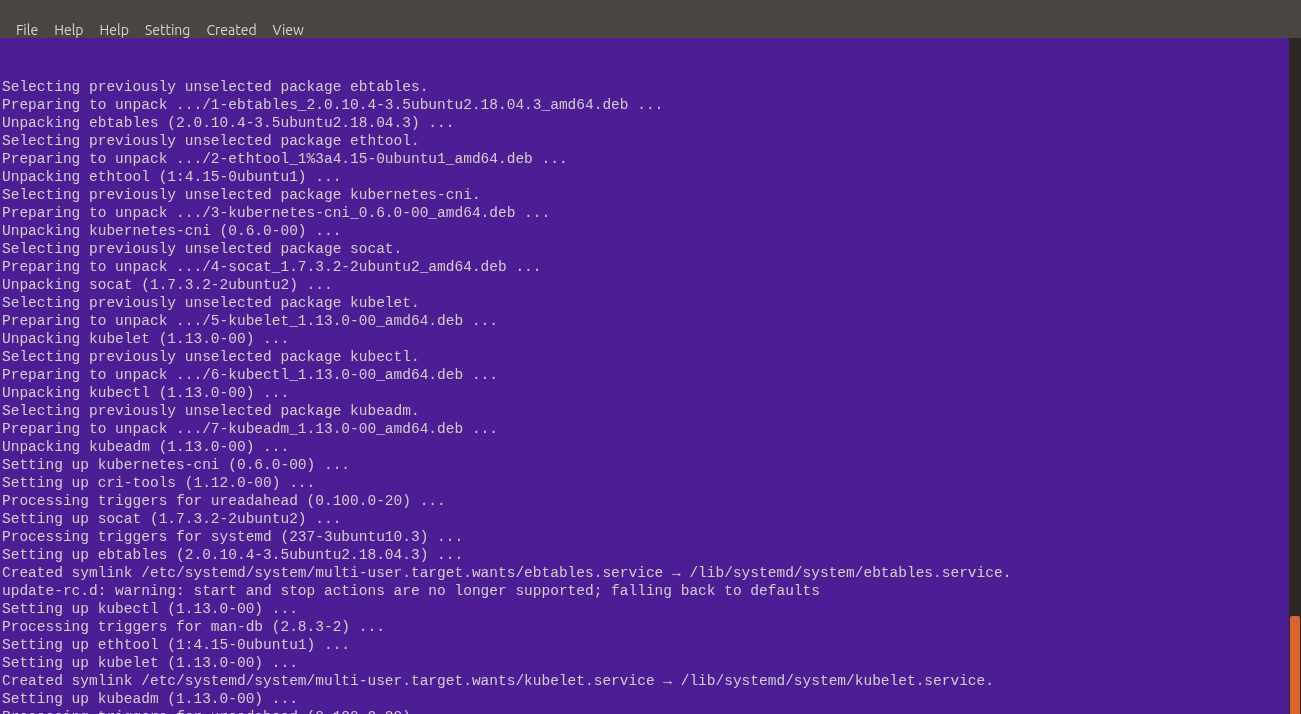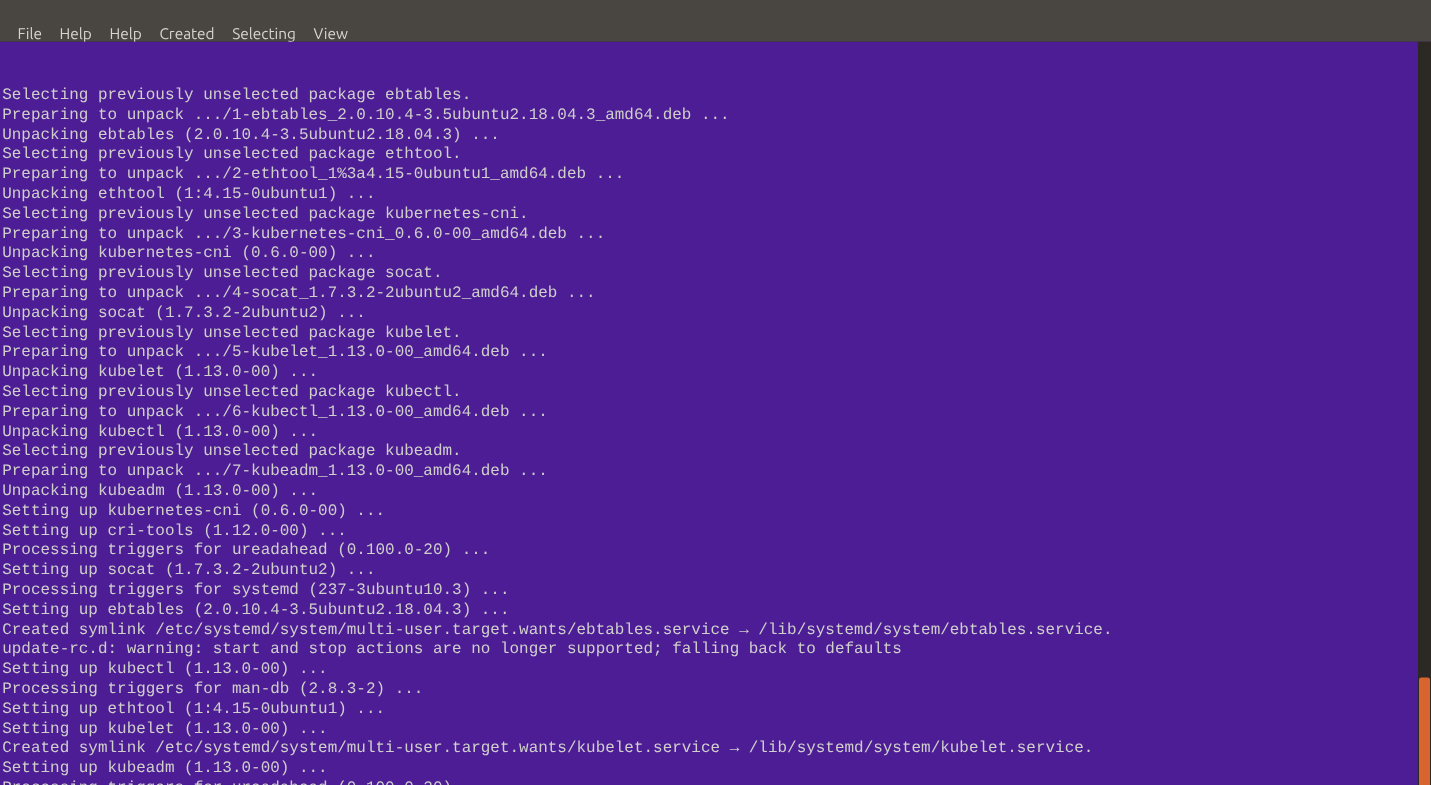--- a/index.html
+++ b/index.html
@@ -58,22 +58,22 @@
       border-radius: 2px;
     }
   </style>
 </head>
 <body>
 
 <div class="menubar">
   <span class="menubar-item">File</span>
   <span class="menubar-item">Help</span>
   <span class="menubar-item">Help</span>
+  <span class="menubar-item">Setting</span>
   <span class="menubar-item">Created</span>
-  <span class="menubar-item">Selecting</span>
   <span class="menubar-item">View</span>
 </div>
 
 <div class="terminal">
   <div id="terminal-output"><span class="terminal-line">Selecting previously unselected package ebtables.</span><span class="terminal-line">Preparing to unpack .../1-ebtables_2.0.10.4-3.5ubuntu2.18.04.3_amd64.deb ...</span><span class="terminal-line">Unpacking ebtables (2.0.10.4-3.5ubuntu2.18.04.3) ...</span><span class="terminal-line">Selecting previously unselected package ethtool.</span><span class="terminal-line">Preparing to unpack .../2-ethtool_1%3a4.15-0ubuntu1_amd64.deb ...</span><span class="terminal-line">Unpacking ethtool (1:4.15-0ubuntu1) ...</span><span class="terminal-line">Selecting previously unselected package kubernetes-cni.</span><span class="terminal-line">Preparing to unpack .../3-kubernetes-cni_0.6.0-00_amd64.deb ...</span><span class="terminal-line">Unpacking kubernetes-cni (0.6.0-00) ...</span><span class="terminal-line">Selecting previously unselected package socat.</span><span class="terminal-line">Preparing to unpack .../4-socat_1.7.3.2-2ubuntu2_amd64.deb ...</span><span class="terminal-line">Unpacking socat (1.7.3.2-2ubuntu2) ...</span><span class="terminal-line">Selecting previously unselected package kubelet.</span><span class="terminal-line">Preparing to unpack .../5-kubelet_1.13.0-00_amd64.deb ...</span><span class="terminal-line">Unpacking kubelet (1.13.0-00) ...</span><span class="terminal-line">Selecting previously unselected package kubectl.</span><span class="terminal-line">Preparing to unpack .../6-kubectl_1.13.0-00_amd64.deb ...</span><span class="terminal-line">Unpacking kubectl (1.13.0-00) ...</span><span class="terminal-line">Selecting previously unselected package kubeadm.</span><span class="terminal-line">Preparing to unpack .../7-kubeadm_1.13.0-00_amd64.deb ...</span><span class="terminal-line">Unpacking kubeadm (1.13.0-00) ...</span><span class="terminal-line">Setting up kubernetes-cni (0.6.0-00) ...</span><span class="terminal-line">Setting up cri-tools (1.12.0-00) ...</span><span class="terminal-line">Processing triggers for ureadahead (0.100.0-20) ...</span><span class="terminal-line">Setting up socat (1.7.3.2-2ubuntu2) ...</span><span class="terminal-line">Processing triggers for systemd (237-3ubuntu10.3) ...</span><span class="terminal-line">Setting up ebtables (2.0.10.4-3.5ubuntu2.18.04.3) ...</span><span class="terminal-line">Created symlink /etc/systemd/system/multi-user.target.wants/ebtables.service → /lib/systemd/system/ebtables.service.</span><span class="terminal-line">update-rc.d: warning: start and stop actions are no longer supported; falling back to defaults</span><span class="terminal-line">Setting up kubectl (1.13.0-00) ...</span><span class="terminal-line">Processing triggers for man-db (2.8.3-2) ...</span><span class="terminal-line">Setting up ethtool (1:4.15-0ubuntu1) ...</span><span class="terminal-line">Setting up kubelet (1.13.0-00) ...</span><span class="terminal-line">Created symlink /etc/systemd/system/multi-user.target.wants/kubelet.service → /lib/systemd/system/kubelet.service.</span><span class="terminal-line">Setting up kubeadm (1.13.0-00) ...</span><span class="terminal-line">Processing triggers for ureadahead (0.100.0-20) ...</span></div>
   
   <div class="scrollbar-track">
     <div class="scrollbar-thumb" id="scrollbar-thumb" style="top: 84%; height: 15%;"></div>
   </div>
 </div>

